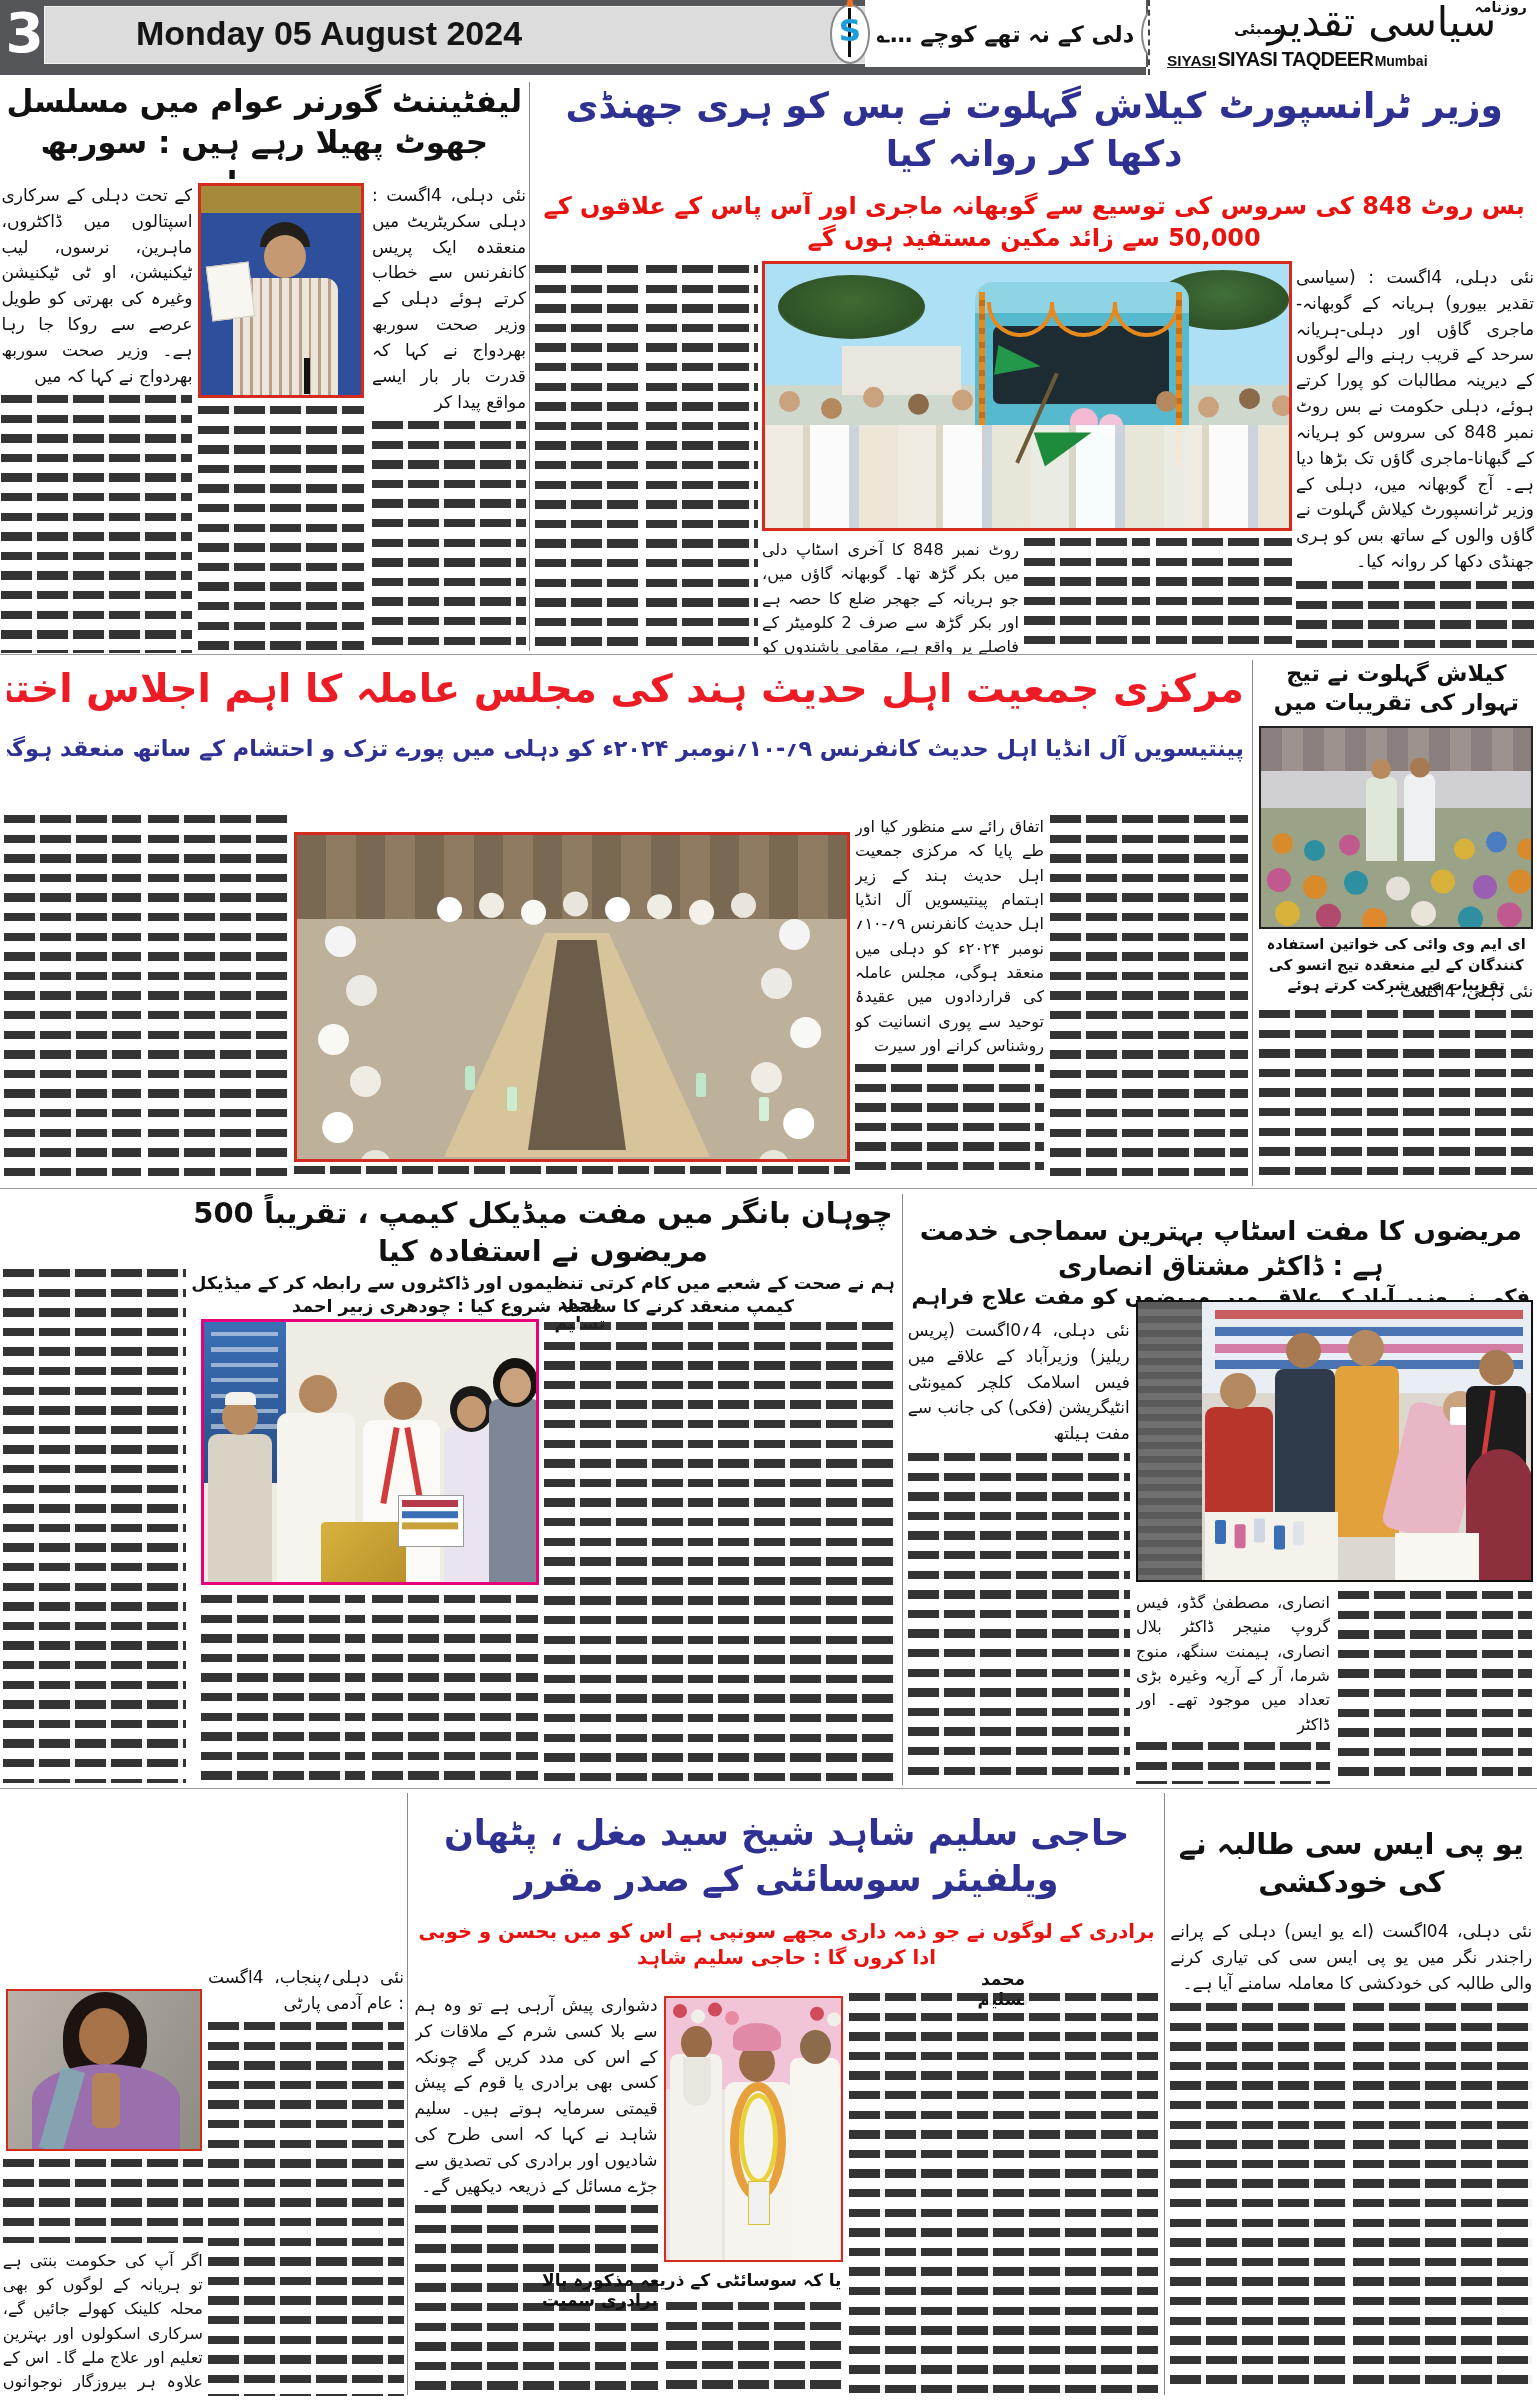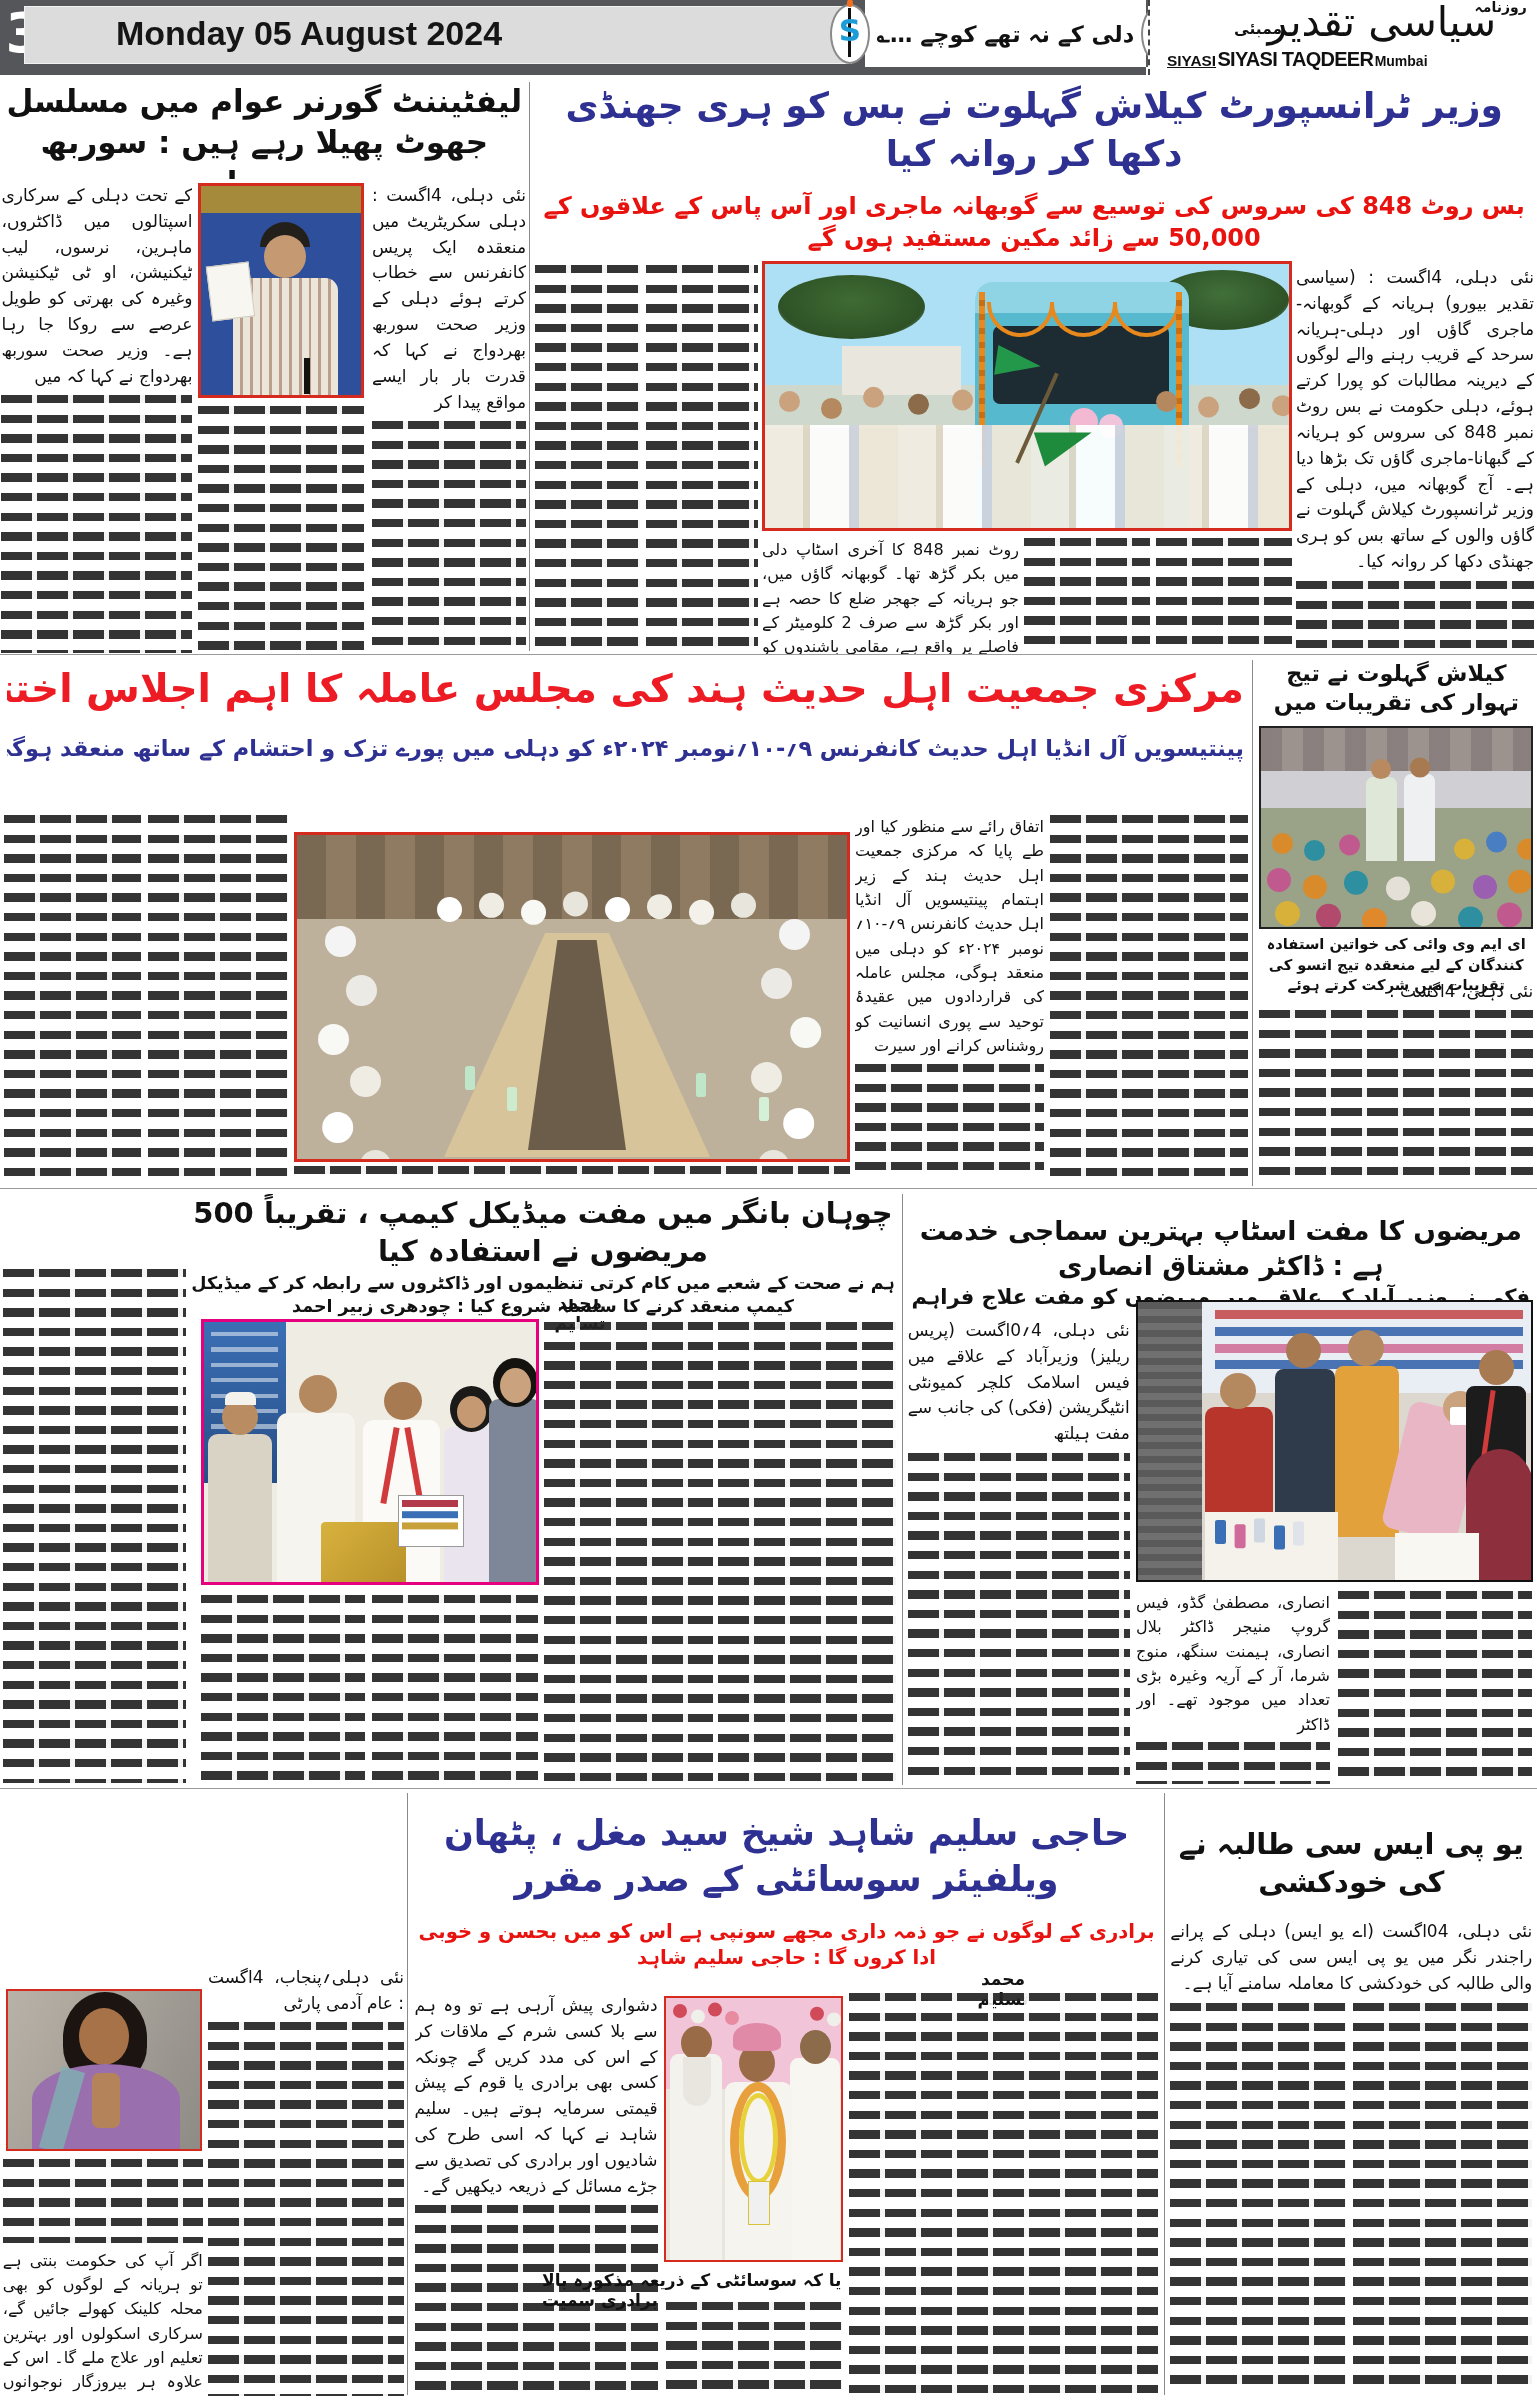--- a/index.html
+++ b/index.html
@@ -20,21 +20,21 @@
          repeating-linear-gradient(to bottom, #232323 0 8.4px, rgba(0,0,0,0) 8.4px 19.6px);}
   .vrule{position:absolute;width:1.4px;background:#8a8a8a;}
   .hrule{position:absolute;height:1.4px;background:#9a9a9a;}
   .photo{position:absolute;box-sizing:border-box;overflow:hidden;}
   .pd{position:absolute;}
   .heads{position:absolute;border-radius:50%;}
   .blue{color:#2e3192;}
   .red{color:#e8120f;}
   
   .hdr-bar{left:0;top:0;width:1538px;height:67px;background:#55565a;}
-  .hdr-panel{left:24px;top:5.6px;width:826px;height:56px;background:#dcdcdc;border:1.4px solid #f2f2f2;}
+  .hdr-panel{left:44px;top:5.6px;width:826px;height:56px;background:#dcdcdc;border:1.4px solid #f2f2f2;}
   .logo-oval{position:relative;width:36px;height:56px;border:2.1px solid #8a8a8a;border-radius:50%;
              background:#fff;flex:0 0 auto;}
   .logo-oval .s{position:absolute;left:0;right:0;top:9.8px;text-align:center;
                 font-size:31px;font-weight:bold;color:#1e9cd7;line-height:1;}
   .logo-oval .nib{position:absolute;left:50%;top:2.8px;width:2.8px;height:49px;margin-left:-1.4px;background:#111;}
   .logo-oval .flame{position:absolute;left:50%;top:-7px;width:5.6px;height:8.4px;margin-left:-2.8px;
                     background:#f26f21;border-radius:50% 50% 50% 50%/60% 60% 40% 40%;}
 </style>
 </head>
 <body>

